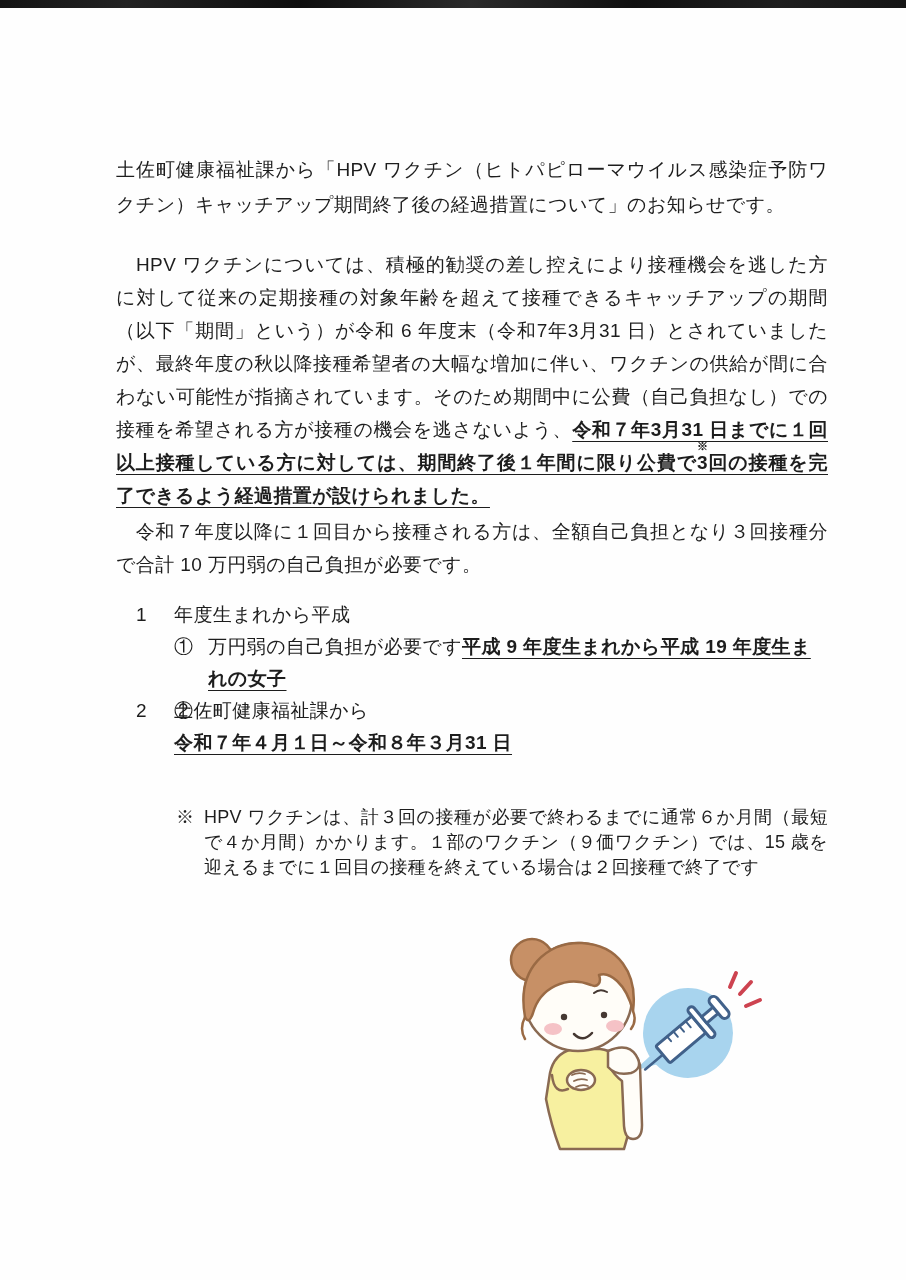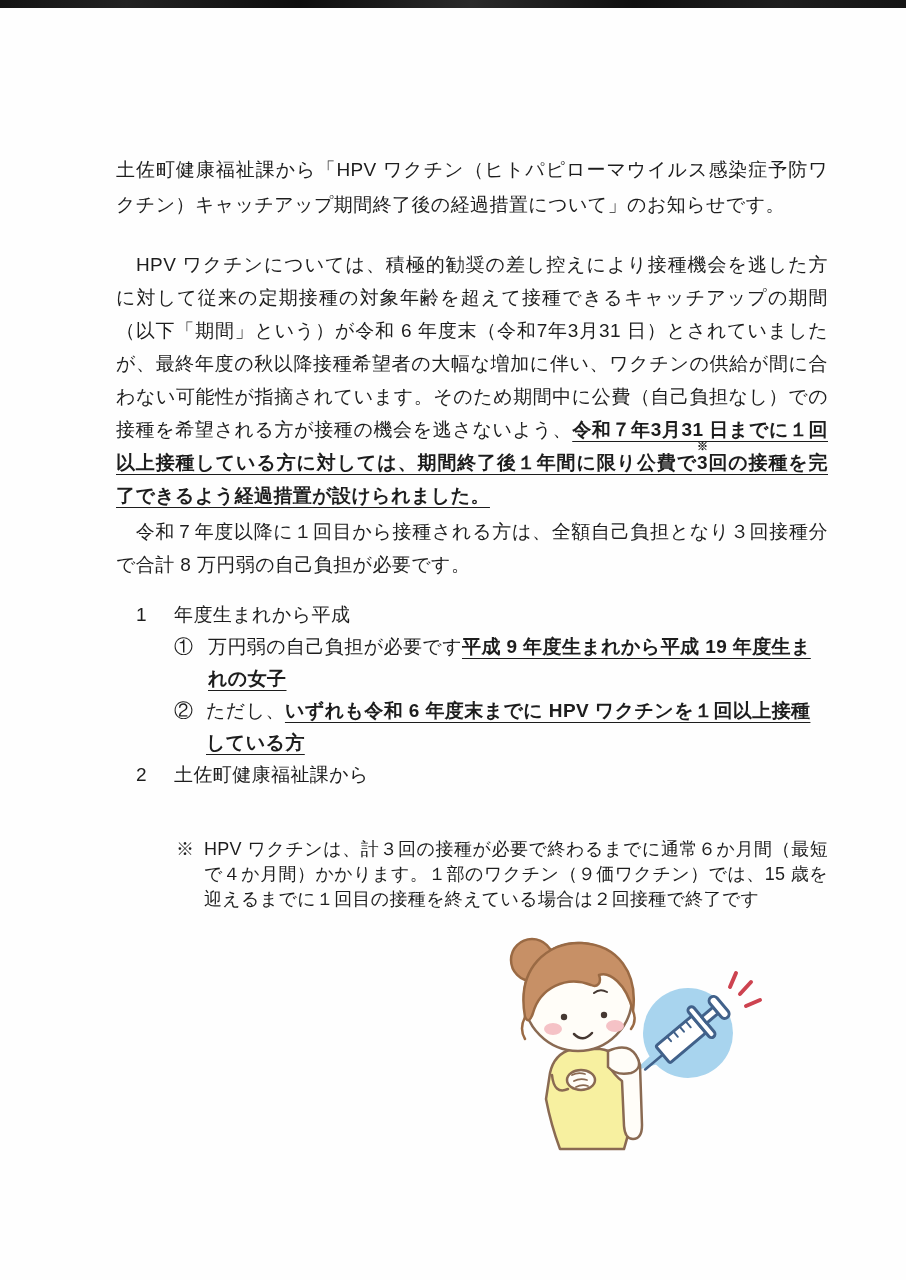--- a/index.html
+++ b/index.html
@@ -72,45 +72,47 @@
 <div class="page">
 
   <div class="scan-bar"></div>
 
   <div class="content">
 
     <p class="para intro">土佐町健康福祉課から「HPV ワクチン（ヒトパピローマウイルス感染症予防ワクチン）キャッチアップ期間終了後の経過措置について」のお知らせです。</p>
 
     <p class="para p1"><span>　HPV ワクチンについては、積極的勧奨の差し控えにより接種機会を逃した方に対して従来の定期接種の対象年齢を超えて接種できるキャッチアップの期間（以下「期間」という）が令和 6 年度末（令和7年3月31 日）とされていましたが、最終年度の秋以降接種希望者の大幅な増加に伴い、ワクチンの供給が間に合わない可能性が指摘されています。そのため期間中に公費（自己負担なし）での接種を希望される方が接種の機会を逃さないよう、</span><span class="u">令和７年3月31 日までに１回以上接種している方に対しては、期間終了後１年間に限り公費で</span><span class="u supref"><span class="supmark">※</span>3回の接種を完了できるよう経過措置が設けられました。</span></p>
 
-    <p class="para p2"><span>　令和７年度以降に１回目から接種される方は、全額自己負担となり３回接種分で合計 8 万円弱の自己負担が必要です。</span></p>
+    <p class="para p2"><span>　令和７年度以降に１回目から接種される方は、全額自己負担となり３回接種分で合計 10 万円弱の自己負担が必要です。</span></p>
 
     <div class="listblock">
 
       <div class="row sec-head">
         <span class="marker">1</span>
         <span>年度生まれから平成</span>
       </div>
 
       <div class="row item">
         <span class="marker">①</span>
         <span><span>万円弱の自己負担が必要です</span><span class="u">平成 9 年度生まれから平成 19 年度生まれの女子</span></span>
       </div>
 
       <div class="row item">
         <span class="marker">②</span>
       </div>
 
-      <div class="row subnote"><span>ただし、</span><span class="u">いずれも令和 6 年度末までに HPV ワクチンを１回以上接種している方</span></div>
 
       <div class="row sec-head">
         <span class="marker">2</span>
         <span>土佐町健康福祉課から</span>
       </div>
 
+      <div class="row period">
+        <span class="u">令和７年４月１日～令和８年３月31 日</span>
+      </div>
 
     </div>
 
     <div class="footnote">
       <span class="fmark">※</span>
       <span class="ftext">HPV ワクチンは、計３回の接種が必要で終わるまでに通常６か月間（最短で４か月間）かかります。１部のワクチン（９価ワクチン）では、15 歳を迎えるまでに１回目の接種を終えている場合は２回接種で終了です</span>
     </div>
 
   </div>
 

